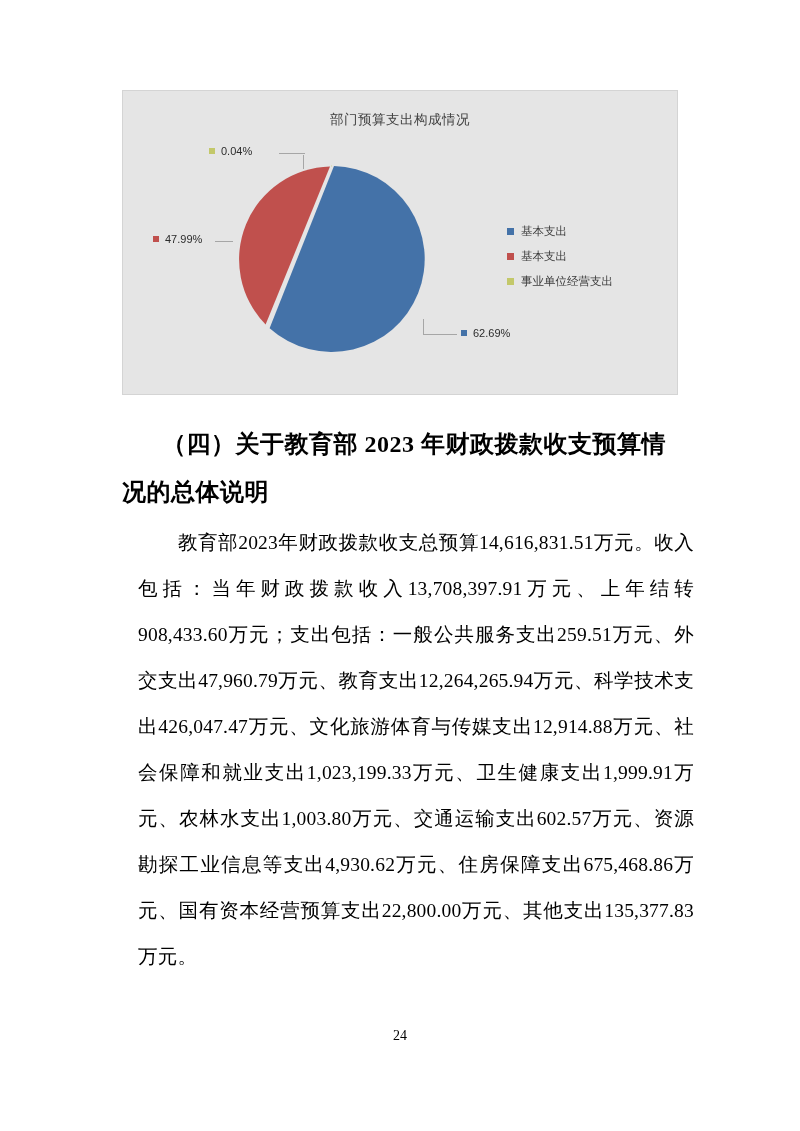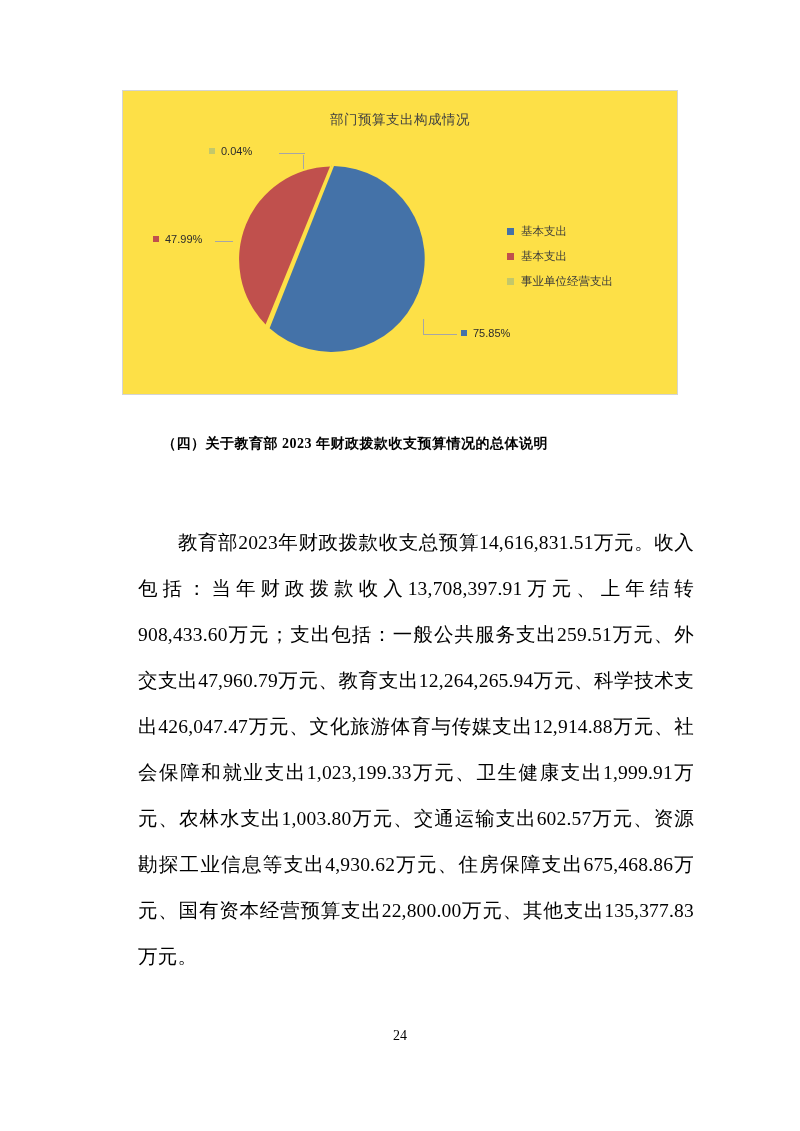--- a/index.html
+++ b/index.html
@@ -23,21 +23,21 @@
   }
 
   
   .chart-box {
     position: absolute;
     left: 122px;
     top: 90px;
     width: 556px;
     height: 305px;
     border: 1px solid #d4d4d4;
-    background: #fde047;
+    background: #e5e5e5;
     box-sizing: border-box;
   }
   .chart-title {
     position: absolute;
     left: 0; right: 0;
     top: 20px;
     text-align: center;
     font-family: "Liberation Sans", sans-serif;
     font-size: 13.5px;
     color: #404040;
@@ -100,21 +100,21 @@
     position: absolute;
     background: #a6a6a6;
   }
 
   
   .heading {
     position: absolute;
     left: 122px;
     top: 420px;
     width: 556px;
-    font-size: 14px;
+    font-size: 24px;
     font-weight: bold;
     line-height: 48px;
     text-indent: 40px;
     letter-spacing: 0.5px;
   }
   .para {
     position: absolute;
     left: 122px;
     top: 520px;
     width: 556px;
@@ -166,21 +166,21 @@
       <span>0.04%</span>
     </div>
 
     <div class="dlabel" style="left:30px; top:142px;">
       <span class="sw" style="background:#c0504d"></span>
       <span>47.99%</span>
     </div>
 
     <div class="dlabel" style="left:338px; top:236px;">
       <span class="sw" style="background:#4472a8"></span>
-      <span>75.85%</span>
+      <span>62.69%</span>
     </div>
 
     <div class="legend">
       <div class="legend-row">
         <span class="legend-swatch" style="background:#4472a8"></span>
         <span>基本支出</span>
       </div>
       <div class="legend-row">
         <span class="legend-swatch" style="background:#c0504d"></span>
         <span>基本支出</span>

